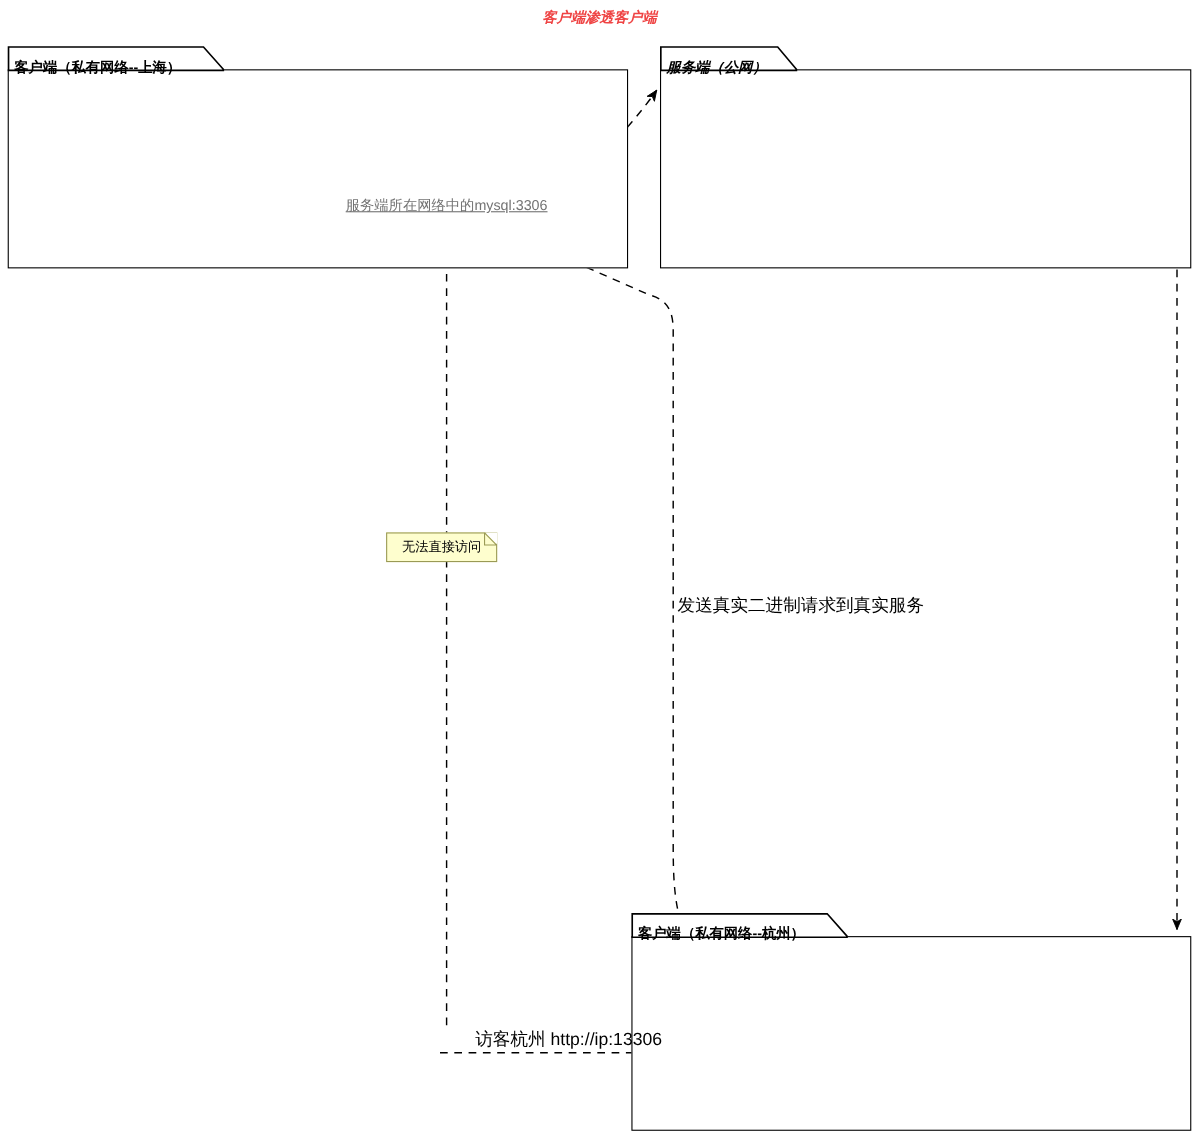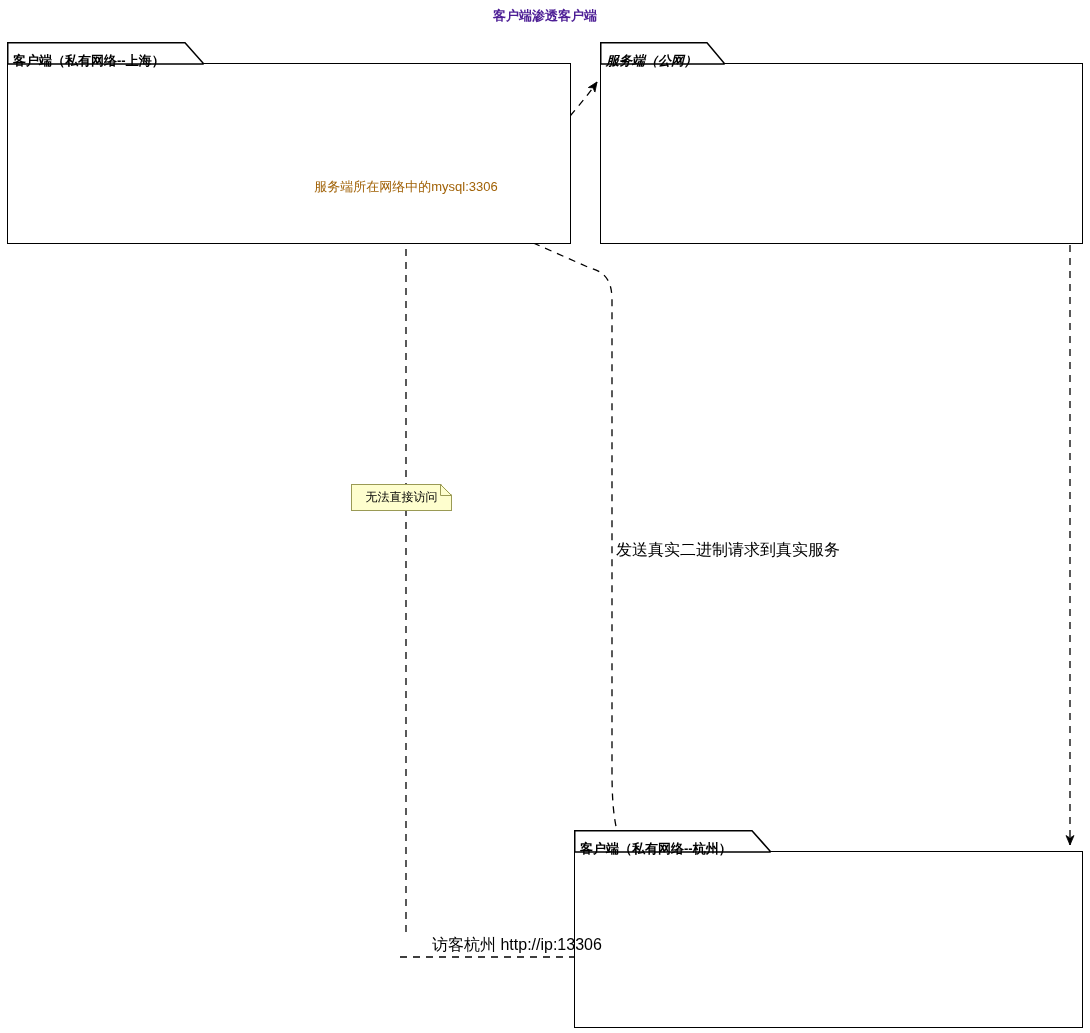--- a/index.html
+++ b/index.html
@@ -10,22 +10,23 @@
     position:relative;
     overflow:hidden;
   }
   #canvas{position:absolute;left:0;top:0;width:1090px;height:1033px;}
 
   
   .diagram-title{
     position:absolute;
     top:7px;left:0;width:1090px;
     text-align:center;
-    font-size:13px;font-weight:bold;color:#4c1d95;
+    font-size:13px;font-weight:bold;color:#ef4444;
     letter-spacing:0px;
+    font-style:italic;
   }
 
   
   .package{position:absolute;}
   .pkg-tab{
     position:absolute;left:0;top:0;
     height:38px;
     box-sizing:border-box;
     display:flex;align-items:center;
     padding:0 22px 0 6px;
@@ -77,23 +78,24 @@
   .comp-icon .ci-body{position:absolute;border:1px solid #555;background:#fff;}
   .comp-icon .ci-tab{position:absolute;border:1px solid #555;background:#fff;}
   .comp-icon.dark .ci-body{border-color:#111;}
   .comp-icon.dark .ci-tab{border-color:#111;}
 
   
   .database{position:absolute;}
   .db-label{
     position:absolute;left:0;right:0;
     text-align:center;
-    font-size:13px;color:#a16207;
+    font-size:13px;color:#737373;
     white-space:nowrap;
     z-index:2;
+    text-decoration:underline;
   }
 
   
   .note{
     position:absolute;
     background:#FEFECE;
     border:1px solid #9a9a55;
     box-sizing:border-box;
     font-size:12px;color:#000;
     display:flex;align-items:center;justify-content:center;

